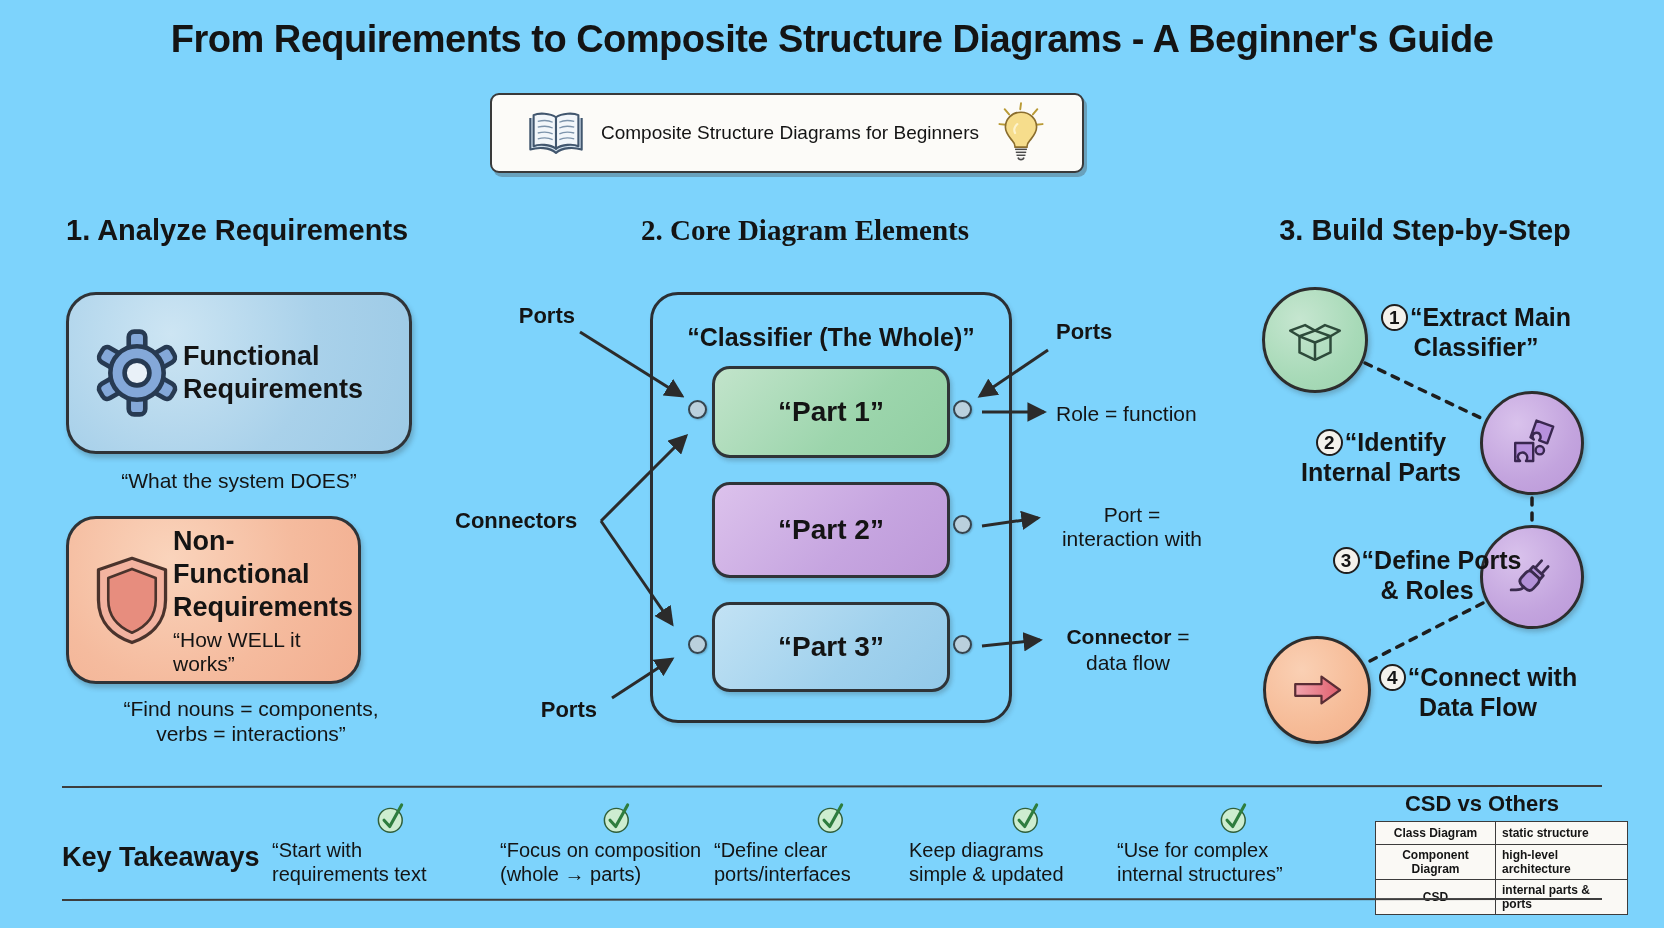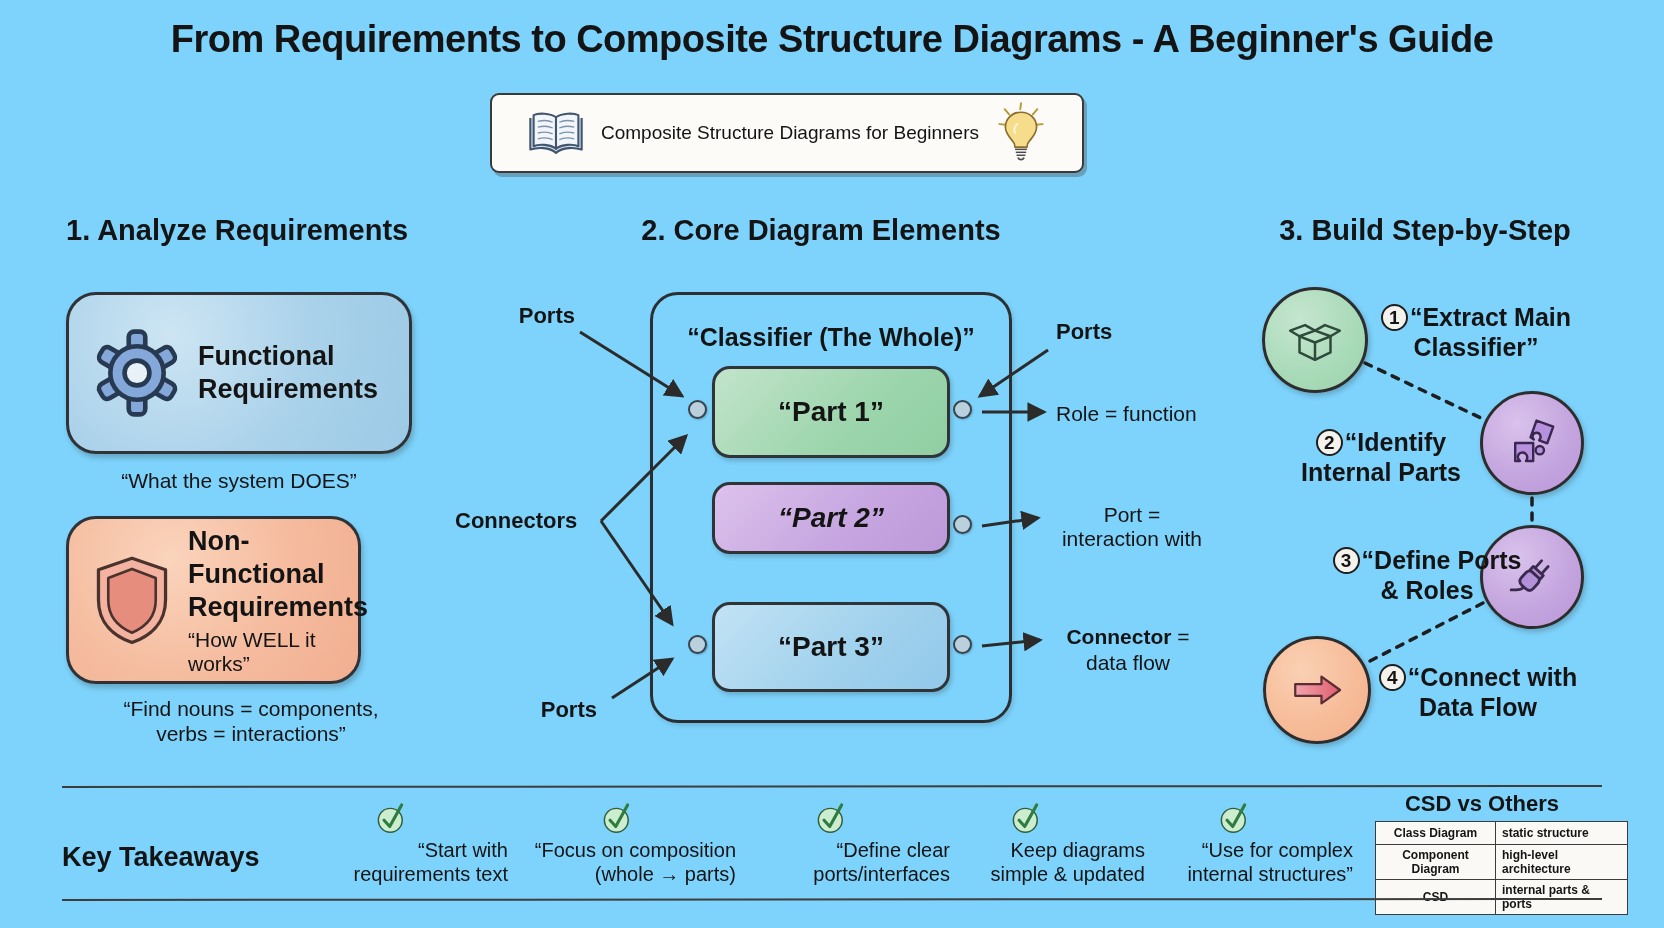--- a/index.html
+++ b/index.html
@@ -16,50 +16,50 @@
   .main-title{left:0;top:18px;width:100%;text-align:center;font-size:38px;font-weight:700;letter-spacing:-0.5px;}
   
   .banner{left:490px;top:93px;width:594px;height:80px;background:#fcfbf8;border:2.5px solid #3a3a3a;border-radius:9px;
     box-shadow:3px 4px 0 rgba(70,70,70,0.35);display:flex;align-items:center;justify-content:center;gap:16px;}
   .banner-text{text-align:center;}
   .banner-title{font-size:29px;font-weight:700;line-height:32px;}
   .banner-sub{font-size:19px;line-height:22px;}
   
   .sec-h{font-size:29px;font-weight:700;}
   
-  .req-box{border:3px solid #2f3337;border-radius:30px;box-shadow:2px 4px 5px rgba(40,40,40,0.25);display:flex;align-items:center;padding:0 14px 0 22px;gap:15px;}
+  .req-box{border:3px solid #2f3337;border-radius:30px;box-shadow:2px 4px 5px rgba(40,40,40,0.25);display:flex;align-items:center;padding:0 14px 0 22px;gap:0;}
   .func-box{left:66px;top:292px;width:346px;height:162px;
     background:radial-gradient(circle at 30% 25%,#cde5f3,#a9d1ea 55%,#9ccae6);}
   .nonfunc-box{left:66px;top:516px;width:295px;height:168px;
     background:radial-gradient(circle at 35% 25%,#fad4bc,#f5bb9e 55%,#f2ae90);}
   .req-title{font-size:27px;font-weight:700;line-height:33px;}
   .req-sub{font-size:21px;margin-top:4px;}
   .caption{font-size:21px;text-align:center;line-height:25px;}
   
   .classifier{left:650px;top:292px;width:362px;height:431px;border:3px solid #2b2f33;border-radius:28px;
     box-shadow:2px 3px 4px rgba(40,40,40,0.15);}
   .classifier-label{left:650px;top:317px;width:362px;text-align:center;font-size:25px;font-weight:700;margin-top:6px;}
   .part{left:712px;width:238px;border:3px solid #2f3438;border-radius:18px;display:flex;align-items:center;justify-content:center;
     font-size:28px;font-weight:700;box-shadow:2px 3px 4px rgba(40,40,40,0.22);}
   .part1{top:366px;height:92px;background:linear-gradient(135deg,#c2e4cb,#9cd5ac 60%,#90cfa2);}
-  .part2{top:482px;height:72px;background:linear-gradient(135deg,#dcc2ec,#c6a5e0 60%,#bd99d9);font-style:italic;}
+  .part2{top:482px;height:96px;background:linear-gradient(135deg,#dcc2ec,#c6a5e0 60%,#bd99d9);}
   .part3{top:602px;height:90px;background:linear-gradient(135deg,#c2e2f4,#a0d1ed 60%,#92c9e9);}
   .port{width:19px;height:19px;border:2.5px solid #36454f;border-radius:50%;background:#bad0dd;z-index:6;box-shadow:1px 1px 2px rgba(0,0,0,.2);}
   .dlabel{font-size:22px;font-weight:700;}
   .rlabel{font-size:21px;}
   
   .step-circle{border:3px solid #2d2d2d;border-radius:50%;box-shadow:2px 3px 5px rgba(40,40,40,.25);display:flex;align-items:center;justify-content:center;}
   .c-green{background:radial-gradient(circle at 35% 30%,#c6e6d0,#a8dab8 60%,#9bd3ad);}
   .c-purple{background:radial-gradient(circle at 35% 30%,#d9c2ec,#c3a4de 60%,#ba97d8);}
   .c-orange{background:radial-gradient(circle at 35% 30%,#fad0b4,#f6bb97 60%,#f3af8b);}
   .step-label{font-size:25px;font-weight:700;line-height:30px;text-align:center;}
   .stepnum{display:inline-block;width:27px;height:27px;border:2.5px solid #1e1e1e;border-radius:50%;text-align:center;line-height:23px;font-size:19px;font-weight:700;vertical-align:2px;margin-right:2px;background:#f4f2ec;}
   
   .kt-head{left:62px;top:842px;font-size:27px;font-weight:700;}
-  .tk-item{width:236px;text-align:right;font-size:20px;line-height:24px;top:838px;}
+  .tk-item{width:236px;text-align:left;font-size:20px;line-height:24px;top:838px;}
   .tk-check{top:800px;}
   .csd-title{left:1372px;top:791px;width:220px;text-align:center;font-size:22px;font-weight:700;}
   table.csd{position:absolute;left:1356px;top:821px;border-collapse:collapse;background:#faf9f5;margin-left:19px;}
   table.csd td{border:1.8px solid #3c3c3c;font-size:12px;font-weight:700;padding:3px 6px;height:23px;}
   table.csd td.c1{width:120px;text-align:center;}
   table.csd td.c2{width:132px;text-align:left;}
   svg{display:block;}
   #overlay{position:absolute;left:0;top:0;z-index:5;pointer-events:none;}
 </style>
 </head>
@@ -97,21 +97,21 @@
           <line x1="27" y1="64" x2="43" y2="64"></line>
             <line x1="28" y1="68" x2="42" y2="68"></line>
             <line x1="29" y1="72" x2="41" y2="72"></line>
         </g>
         <path d="M31 75 C32 79 38 79 39 75" fill="#d9d9d9" stroke="#4a4a4a" stroke-width="2"></path>
       </svg>
     </span>
   </div>
 
   <div class="abs sec-h" style="left:66px;top:214px;">1. Analyze Requirements</div>
-  <div class="abs sec-h" style="left:636px;top:214px;width:370px;text-align:center;">2. Core Diagram Elements</div>
+  <div class="abs sec-h" style="left:620px;top:214px;width:370px;text-align:center;font-family:Liberation Serif, serif;">2. Core Diagram Elements</div>
   <div class="abs sec-h" style="left:1245px;top:214px;width:360px;text-align:center;">3. Build Step-by-Step</div>
 
   <div class="abs req-box func-box">
     <span>
       <svg width="92" height="92" viewBox="0 0 100 100">
         <g fill="#84a8d9" stroke="#273a52" stroke-width="5">
           <rect x="41" y="5" width="18" height="90" rx="6"></rect>
           <rect x="41" y="5" width="18" height="90" rx="6" transform="rotate(60 50 50)"></rect>
           <rect x="41" y="5" width="18" height="90" rx="6" transform="rotate(120 50 50)"></rect>
         </g>

